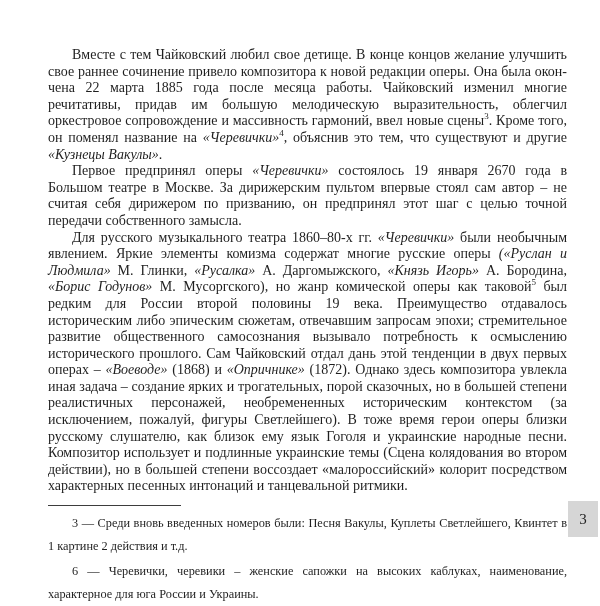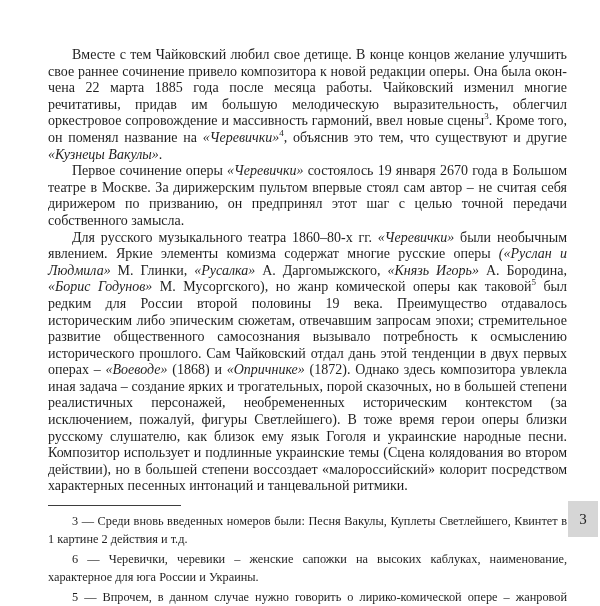--- a/index.html
+++ b/index.html
@@ -38,42 +38,42 @@
     height: 0;
     border: none;
     border-top: 1.5px solid #3d3d3d;
     margin: 10px 0 6px 0;
   }
   .footnotes p {
     margin: 0 0 2px 0;
     text-indent: 24px;
     text-align: justify;
     font-size: 12.3px;
-    line-height: 18px;
+    line-height: 23px;
   }
   .page-num-badge {
     position: absolute;
     left: 568px; top: 501px;
     width: 30px; height: 36px;
     background: #d6d6d6;
     display: flex;
     align-items: center;
     justify-content: center;
     font-size: 15px;
     color: #222222;
   }
 </style>
 </head>
 <body>
 
 <div class="page">
   <div class="content">
     <div class="body-text">
         <p><span>Вместе с тем Чайковский любил свое детище. В конце концов желание улучшить свое раннее сочинение привело композитора к новой редакции оперы. Она была окон­чена 22 марта 1885 года после месяца работы. Чайковский изменил многие речитативы, придав им большую мелодическую выразительность, облегчил оркестровое сопровожде­ние и массивность гармоний, ввел новые сцены</span><sup>3</sup><span>. Кроме того, он поменял название на </span><span class="it">«Черевички»</span><sup>4</sup><span>, объяснив это тем, что существуют и другие </span><span class="it">«Кузнецы Вакулы»</span><span>.</span></p>
-        <p><span>Первое сочинение оперы </span><span class="it">«Черевички»</span><span> состоялось 19 января 2670 года в Большом теат­ре в Москве. За дирижерским пультом впервые стоял сам автор – не считая себя дирижером по призванию, он предпринял этот шаг с целью точной передачи собственного замысла.</span></p>
+        <p><span>Первое предпринял оперы </span><span class="it">«Черевички»</span><span> состоялось 19 января 2670 года в Большом теат­ре в Москве. За дирижерским пультом впервые стоял сам автор – не считая себя дирижером по призванию, он предпринял этот шаг с целью точной передачи собственного замысла.</span></p>
         <p><span>Для русского музыкального театра 1860–80-х гг. </span><span class="it">«Черевички»</span><span> были необычным явле­нием. Яркие элементы комизма содержат многие русские оперы </span><span class="it">(«Руслан и Людмила»</span><span> М. Глинки, </span><span class="it">«Русалка»</span><span> А. Даргомыжского, </span><span class="it">«Князь Игорь»</span><span> А. Бородина, </span><span class="it">«Борис Годунов»</span><span> М. Мусоргского), но жанр комической оперы как таковой</span><sup>5</sup><span> был редким для России вто­рой половины 19 века. Преимущество отдавалось историческим либо эпическим сюже­там, отвечавшим запросам эпохи; стремительное развитие общественного самосознания вызывало потребность к осмыслению исторического прошлого. Сам Чайковский отдал дань этой тенденции в двух первых операх – </span><span class="it">«Воеводе»</span><span> (1868) и </span><span class="it">«Опричнике»</span><span> (1872). Однако здесь композитора увлекла иная задача – создание ярких и трогательных, порой сказочных, но в большей степени реалистичных персонажей, необремененных историче­ским контекстом (за исключением, пожалуй, фигуры Светлейшего). В тоже время герои оперы близки русскому слушателю, как близок ему язык Гоголя и украинские народные песни. Композитор использует и подлинные украинские темы (Сцена колядования во вто­ром действии), но в большей степени воссоздает «малороссийский» колорит посредством характерных песенных интонаций и танцевальной ритмики.</span></p>
       </div>
     <hr class="fn-rule">
     <div class="footnotes fn">
         <p><span>3 — Среди вновь введенных номеров были: Песня Вакулы, Куплеты Светлейшего, Квинтет в 1 картине 2 действия и т.д.</span></p>
         <p><span>6 — Черевички, черевики – женские сапожки на высоких каблуках, наименование, характерное для юга России и Украины.</span></p>
         <p><span>5 — Впрочем, в данном случае нужно говорить о лирико-комической опере – жанровой разновидности, к которой можно отнести и «Майскую ночь» Н. Римского-Корсакова.</span></p>
       </div>
   </div>
   <div class="page-num-badge">

